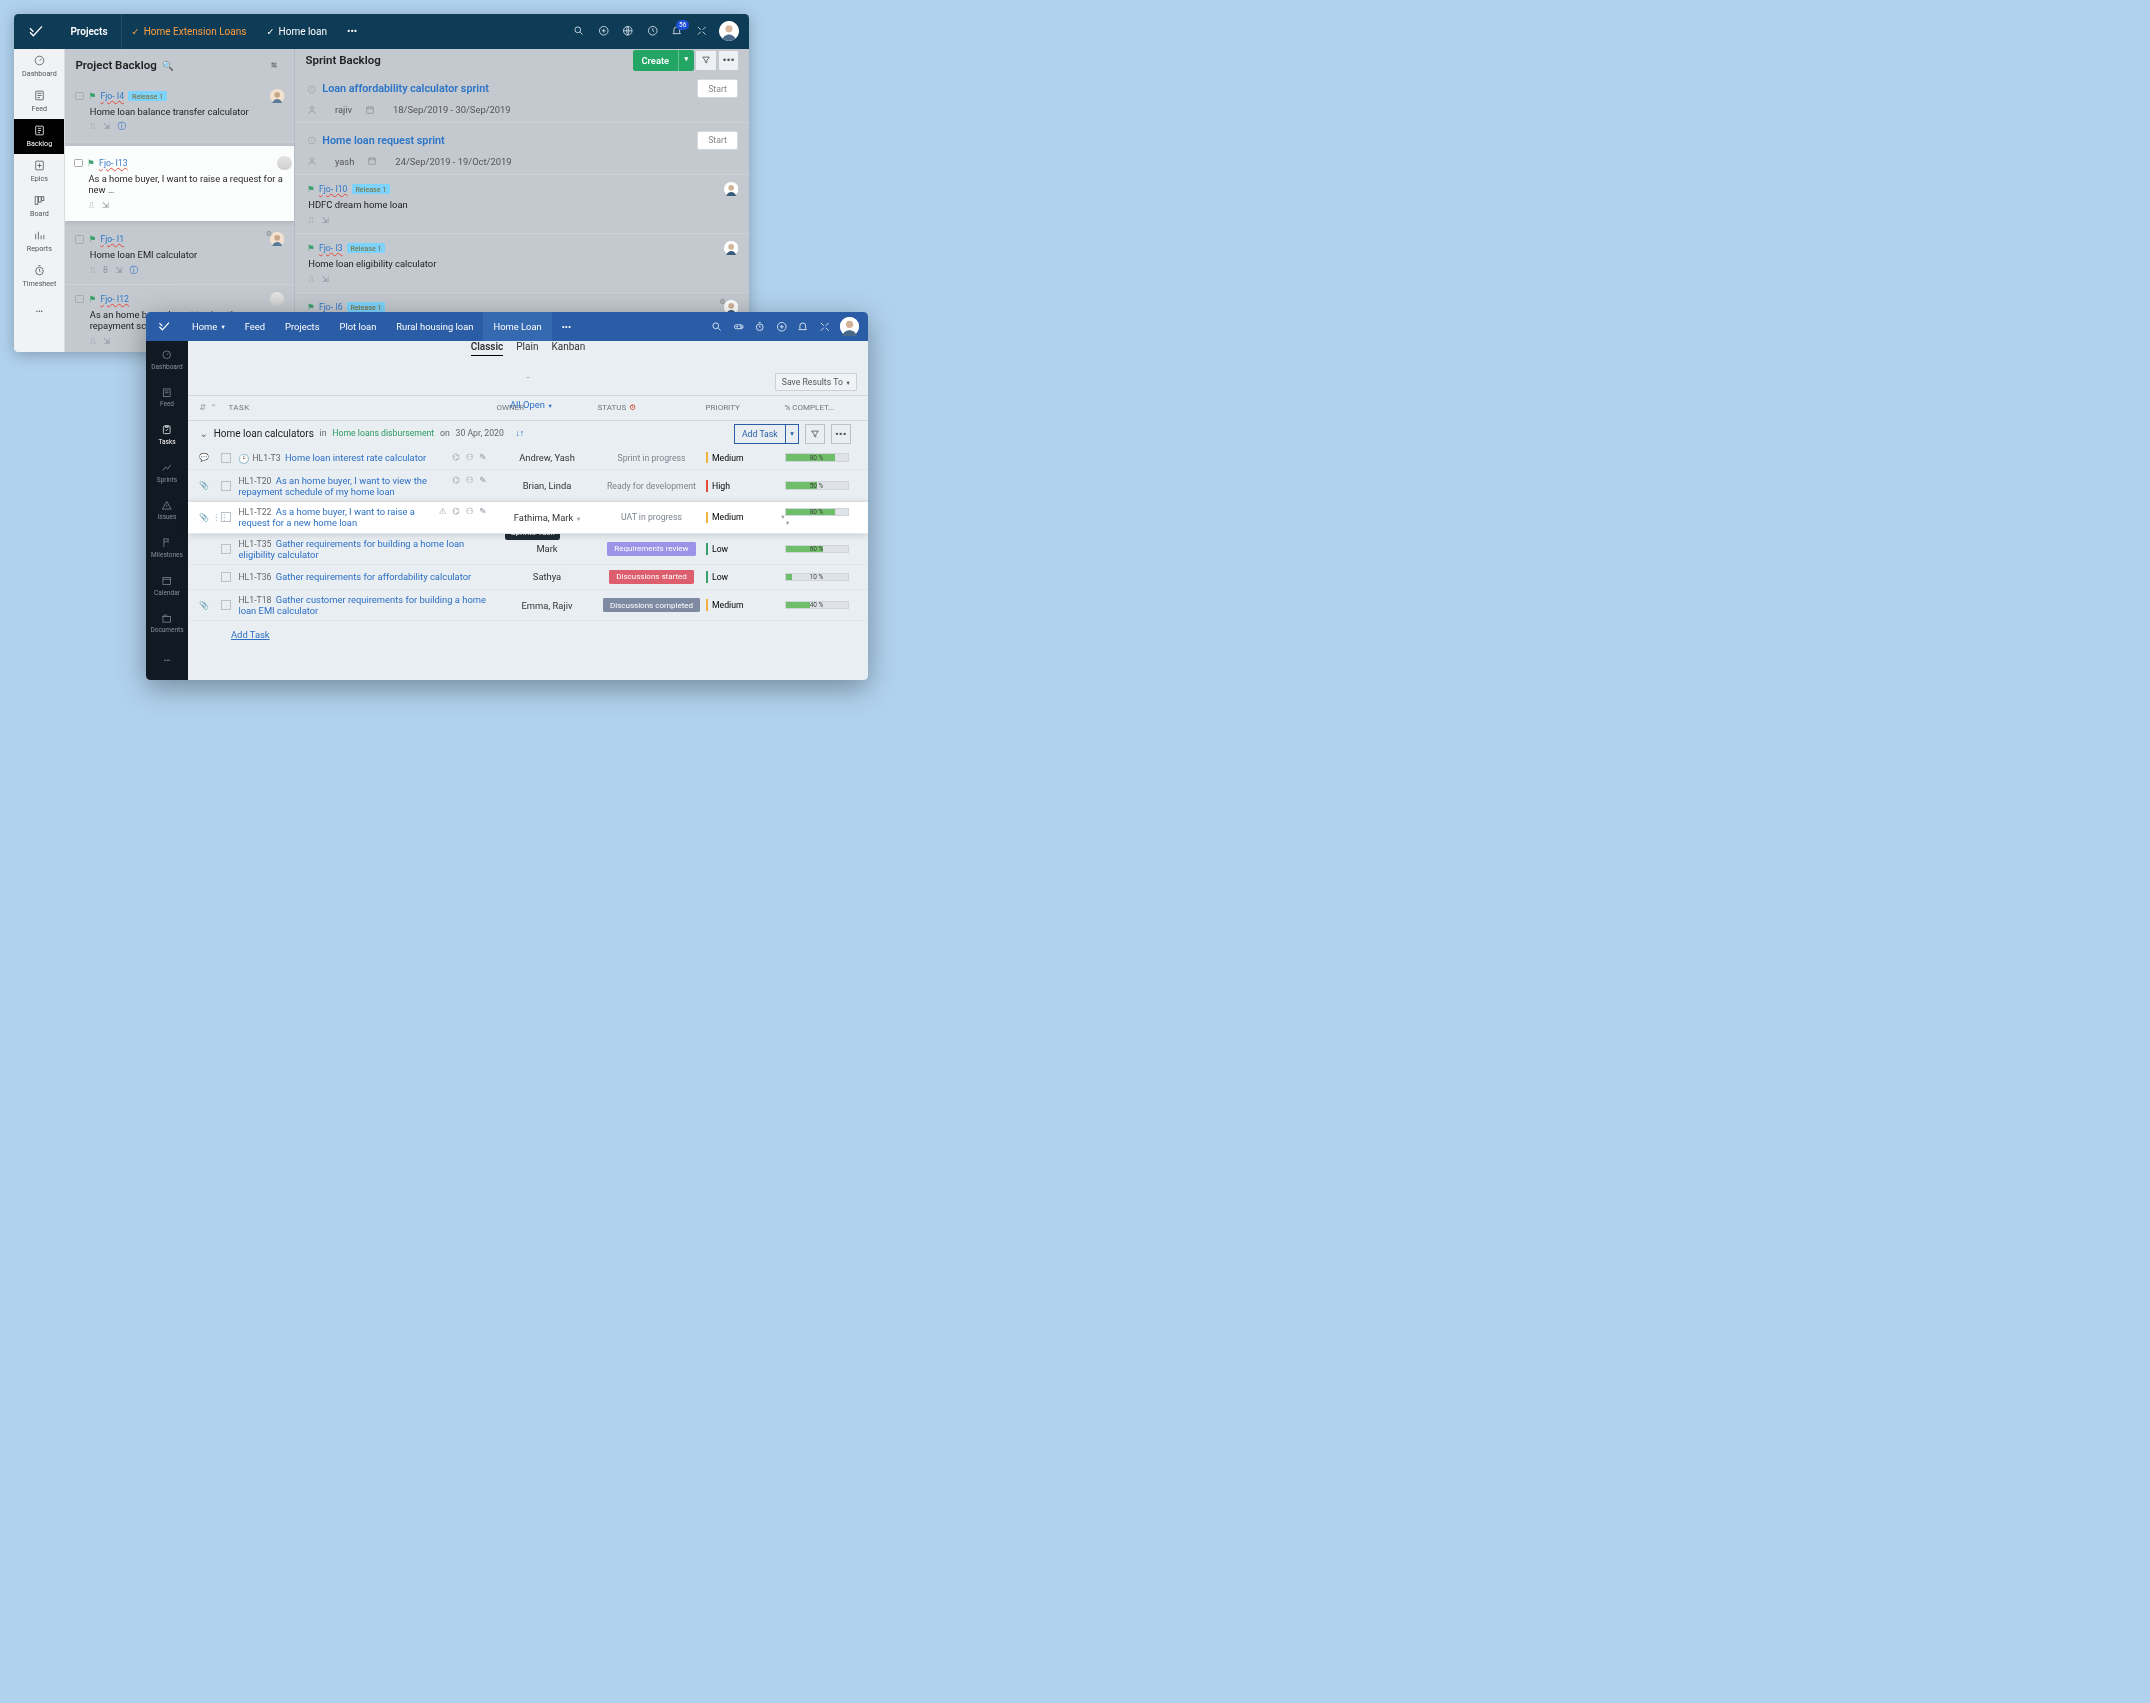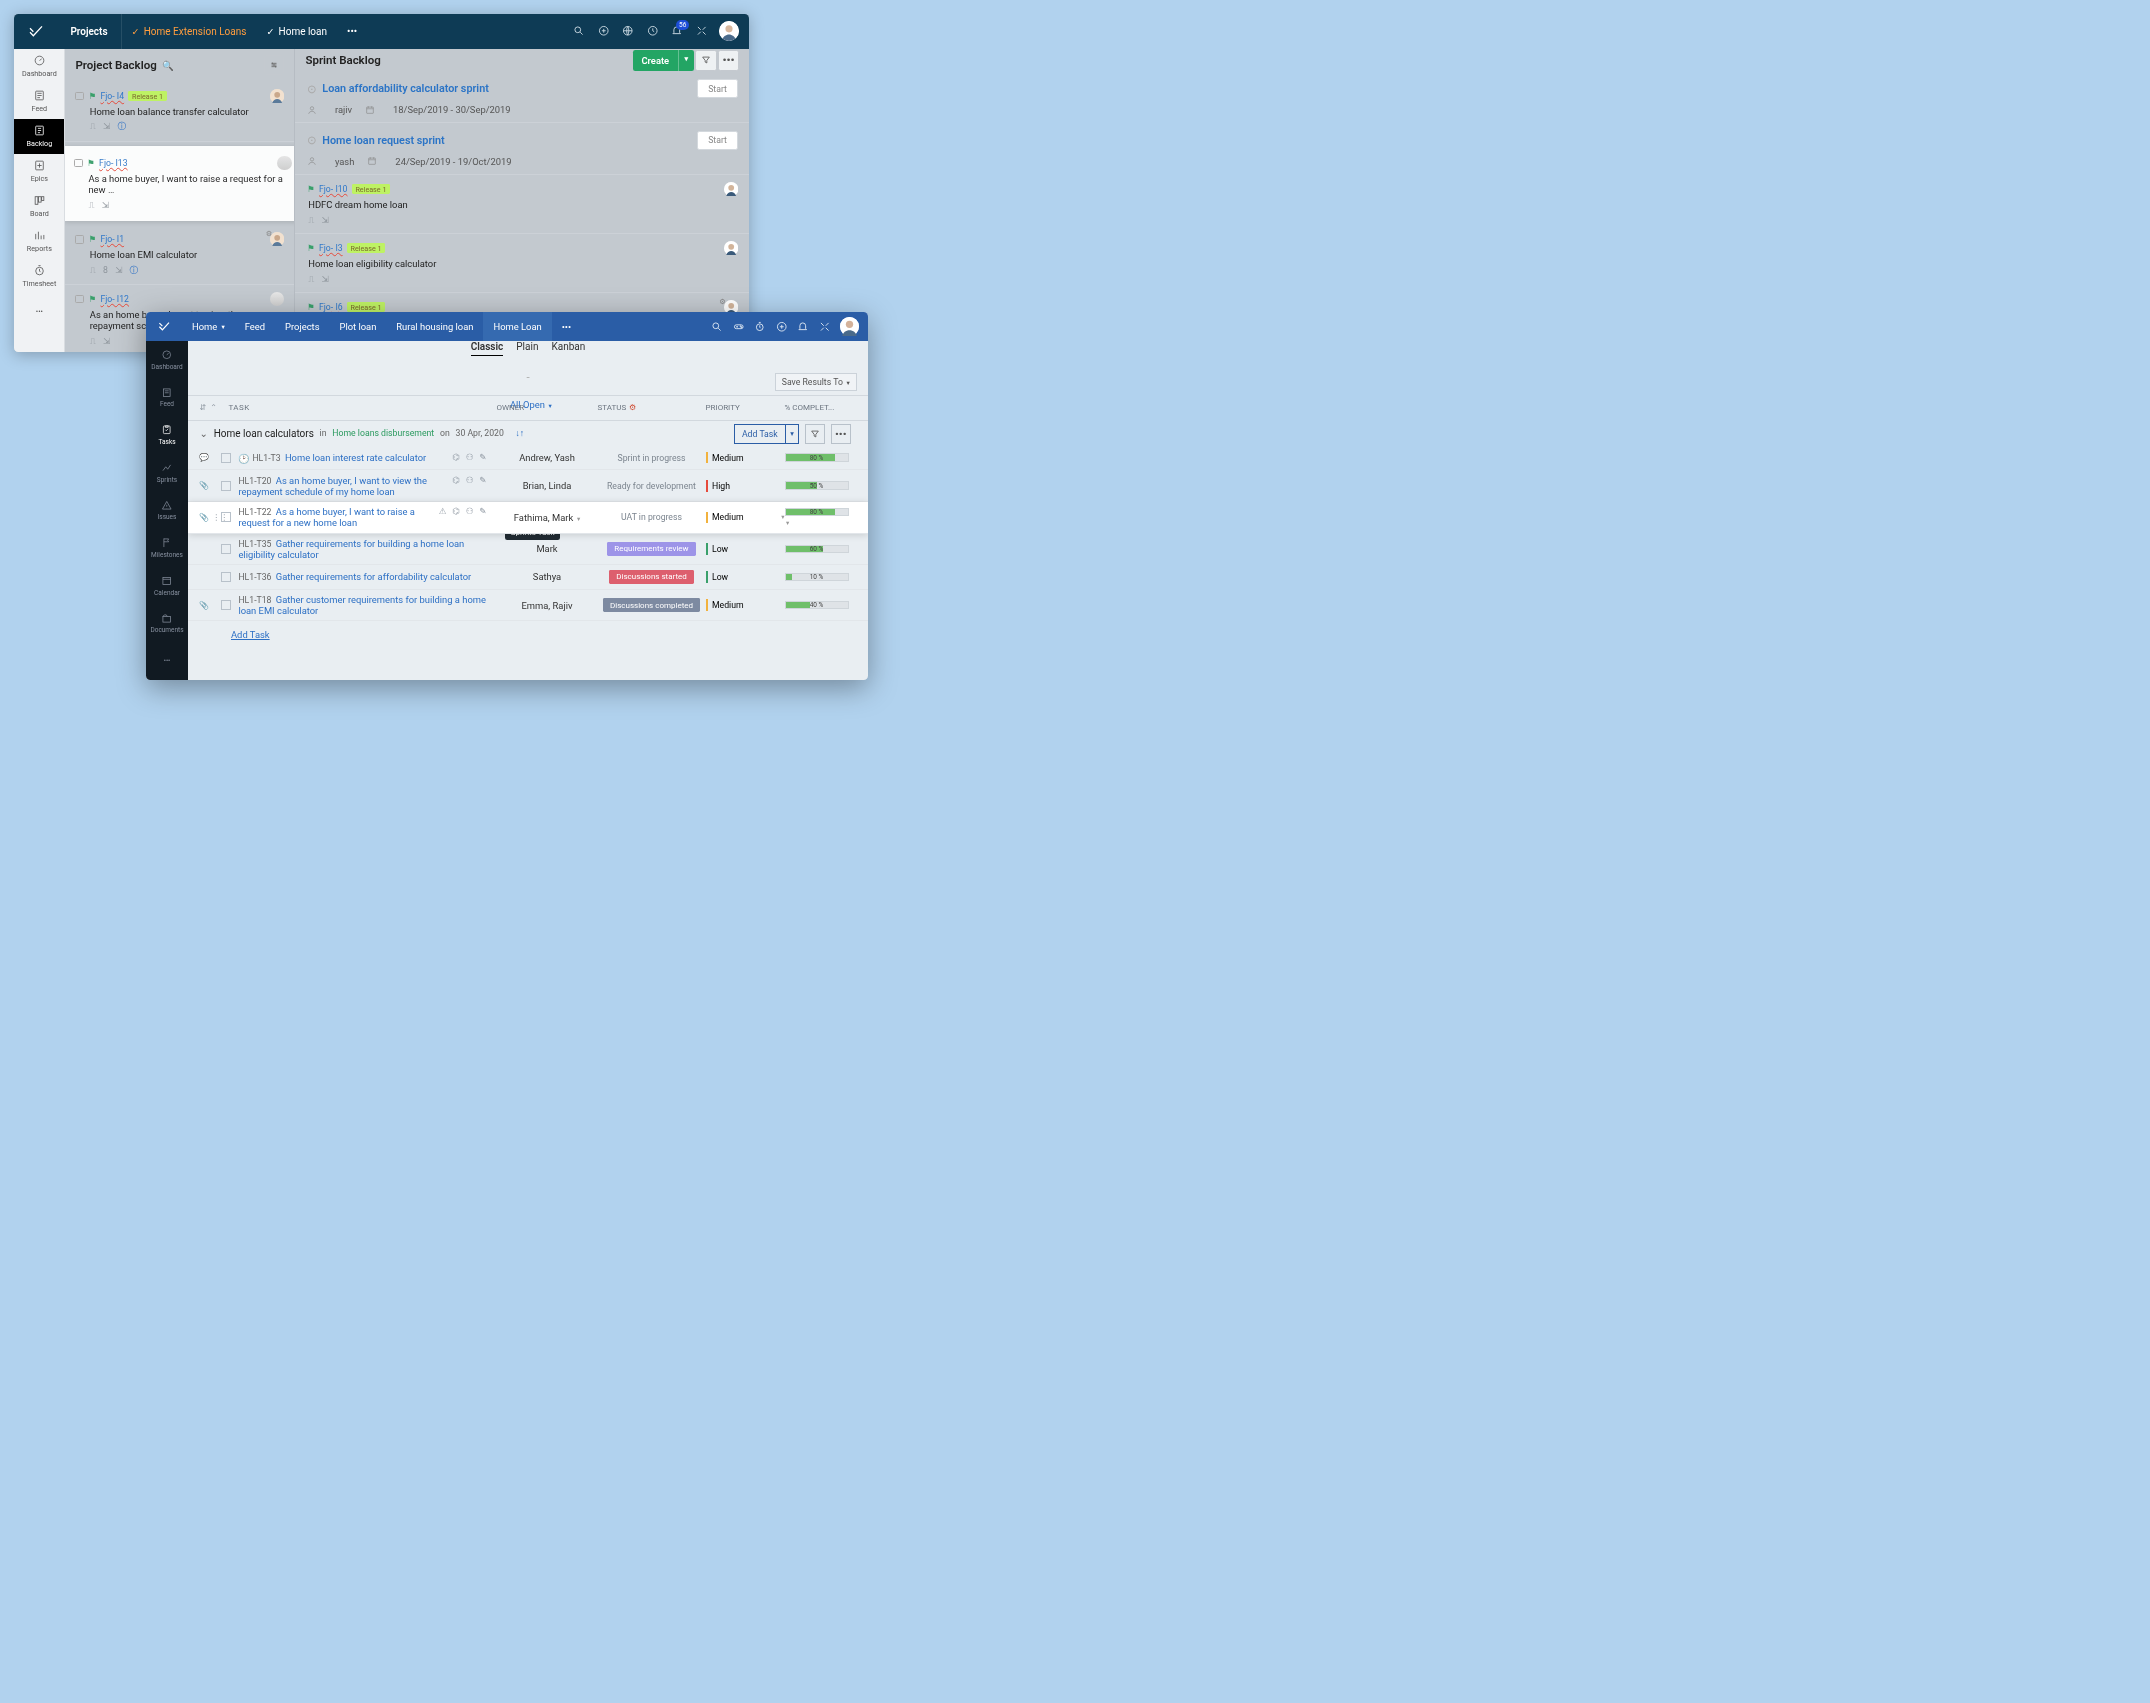--- a/index.html
+++ b/index.html
@@ -36,21 +36,21 @@
 .btn-create-dd { background:#23a564; color:#fff; border-radius:0 2.2px 2.2px 0; padding:4.3px 5.8px; border-left:0.7px solid rgba(255,255,255,.3); font-size:7.2px; }
 .btn-sq { width:21.7px; height:21.7px; border:0.7px solid #c4c9cf; border-radius:2.2px; display:inline-flex; align-items:center; justify-content:center; color:#555; background:#eef1f3;}
 .w1-backlog-list { flex:1; overflow:hidden; }
 .w1-card { padding:7.2px 10px 7.2px 10px; border-bottom:0.7px solid #ccd1d7; position:relative; }
 .w1-card.highlight { background:#fff; box-shadow:0 1.4px 5.8px rgba(0,0,0,.15); }
 .w1-card.dragging { opacity:.95; z-index:5; }
 .w1-card .row1 { display:flex; align-items:center; gap:4.3px; font-size:8.7px; }
 .cbx { width:8.7px; height:8.7px; border:0.7px solid #aaa; border-radius:1.4px; display:inline-block; }
 .flagic { color:#3aa06b; font-size:8.7px; }
 .fjo { color:#3078c9; font-size:8.7px; }
-.rel { background:#bef264; color:#7a6a2d; font-size:7.2px; padding:0.7px 3.6px; border-radius:1.4px; }
+.rel { background:#7dd3fc; color:#7a6a2d; font-size:7.2px; padding:0.7px 3.6px; border-radius:1.4px; }
 .av-sm { width:14.4px; height:14.4px; border-radius:50%; background:#ddd; margin-left:auto; }
 .av-placeholder { background:linear-gradient(#e7e7e7,#cfcfcf); }
 .w1-card .title { font-size:9.4px; color:#222; margin:2.9px 0 4.3px 14.4px; }
 .w1-card .meta { margin-left:14.4px; display:flex; gap:7.2px; color:#8d949b; font-size:8.7px; }
 
 
 .sprint-head { padding:7.2px 11.5px; border-bottom:0.7px solid #ccd1d7; }
 .sprint-head .r1 { display:flex; align-items:center; gap:5.8px; }
 .sprint-head .r1 .sp-title { color:#2b74c6; font-weight:600; font-size:10.8px; }
 .sprint-head .r1 .btn-start { margin-left:auto; background:#ffffff; border:0.7px solid #d3d8dd; color:#888; padding:3.6px 10px; font-size:8.7px; border-radius:2.2px;}

